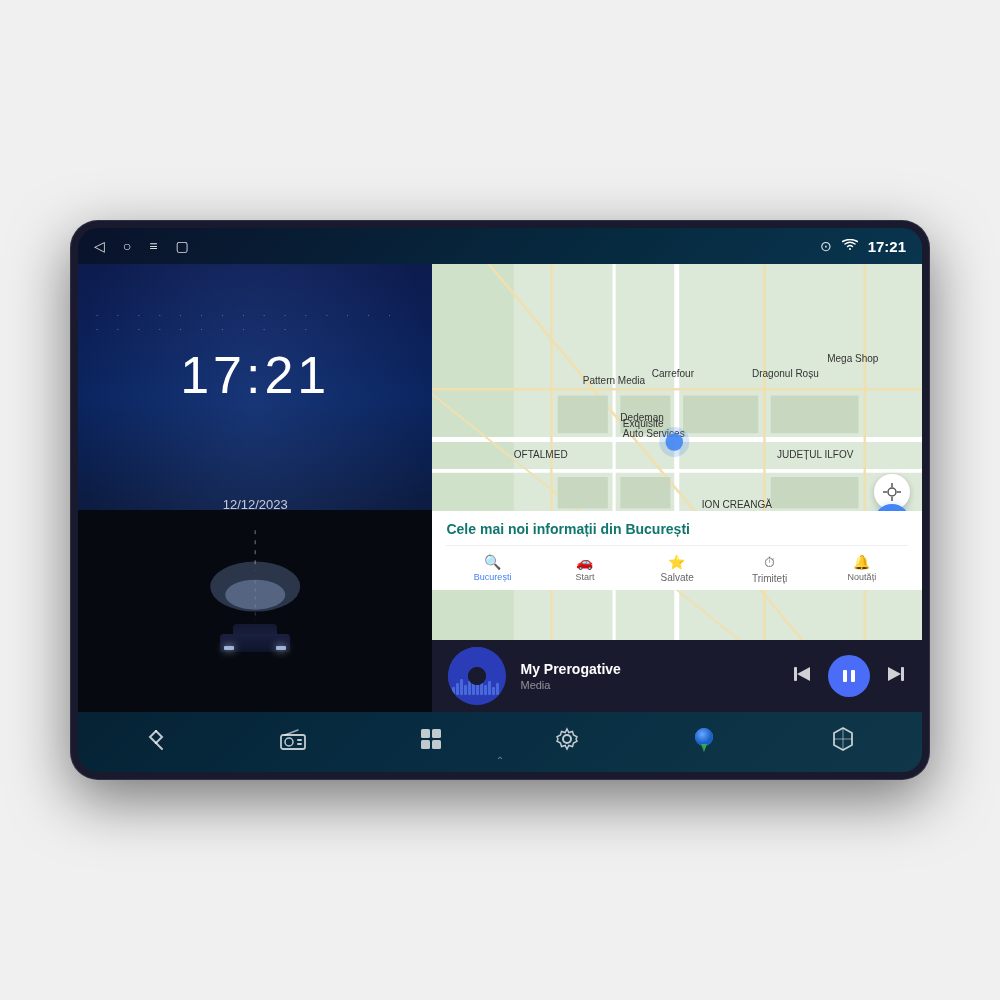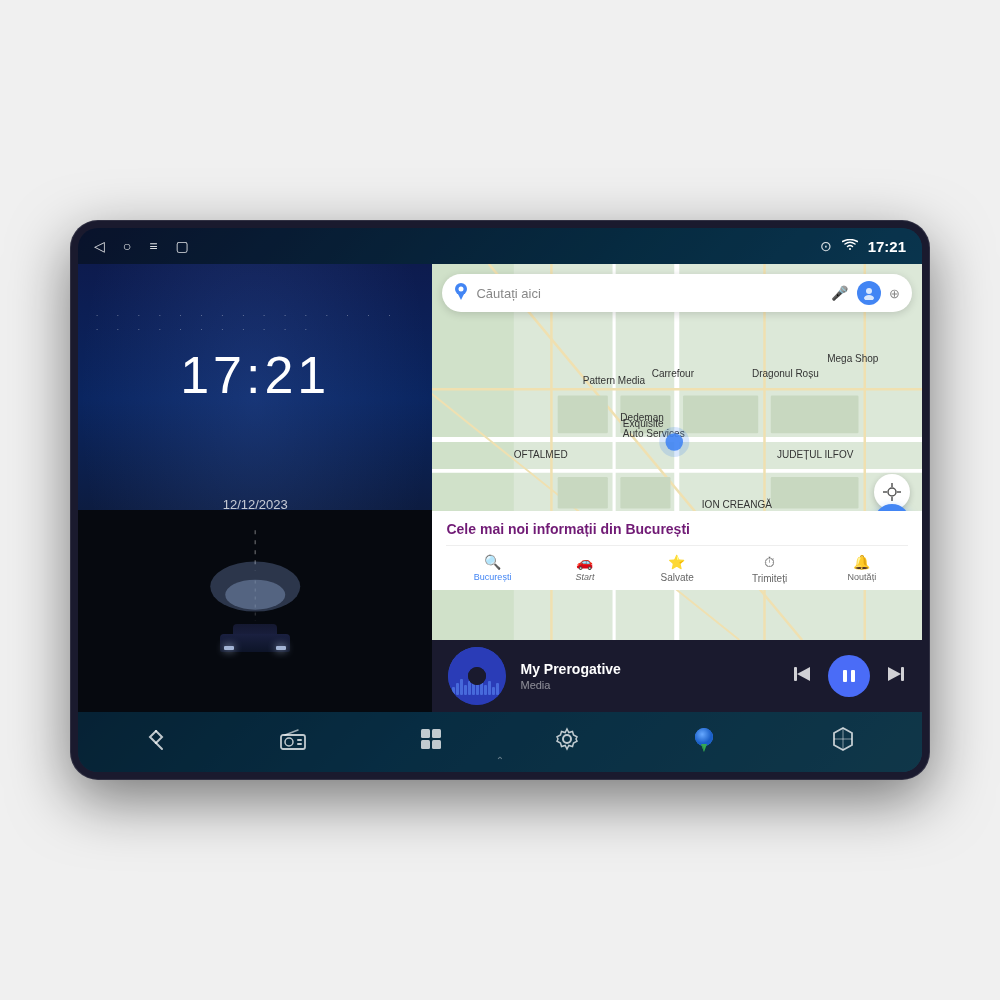--- a/index.html
+++ b/index.html
@@ -288,21 +288,21 @@
       bottom: 50px;
       left: 0;
       right: 0;
       background: white;
       padding: 10px 14px 4px;
     }
 
     .maps-info-title {
       font-size: 14px;
       font-weight: 600;
-      color: #701a75;
+      color: #0f766e;
       margin-bottom: 8px;
     }
 
     .maps-nav-tabs {
       display: flex;
       gap: 0;
       border-top: 1px solid #eee;
       padding-top: 6px;
     }
 
@@ -574,38 +574,20 @@
             <text x="370" y="78" class="map-label" font-size="7" fill="#555">Mega Shop</text>
             <text x="207" y="130" class="map-label" font-size="6" fill="#666">Exquisite</text>
             <text x="207" y="138" class="map-label" font-size="6" fill="#666">Auto Services</text>
 
             <circle cx="248" cy="142" r="7" fill="#4285F4" opacity="0.9"></circle>
             <circle cx="248" cy="142" r="12" fill="#4285F4" opacity="0.2"></circle>
 
             <text x="8" y="295" font-size="9" fill="#888" font-family="Arial">Google</text>
           </svg>
 
-          <div class="maps-search-bar">
-            <span class="maps-pin-icon">
-              <svg width="14" height="18" viewBox="0 0 14 18">
-                <circle cx="7" cy="7" r="6" fill="#4285F4"></circle>
-                <circle cx="7" cy="7" r="2.5" fill="white"></circle>
-                <polygon points="7,18 4,12 10,12" fill="#4285F4"></polygon>
-              </svg>
-            </span>
-            <span class="maps-search-text">Căutați aici</span>
-            <span class="maps-mic-icon">🎤</span>
-            <div class="maps-avatar">
-              <svg width="14" height="14" viewBox="0 0 14 14">
-                <circle cx="7" cy="5" r="3" fill="white" opacity="0.8"></circle>
-                <ellipse cx="7" cy="12" rx="5" ry="3" fill="white" opacity="0.8"></ellipse>
-              </svg>
-            </div>
-            <span class="maps-layers-icon">⊕</span>
-          </div>
 
           <div class="maps-location-btn">
             <svg width="18" height="18" viewBox="0 0 18 18">
               <circle cx="9" cy="9" r="4" stroke="#555" stroke-width="1.5" fill="none"></circle>
               <line x1="9" y1="0" x2="9" y2="4" stroke="#555" stroke-width="1.5"></line>
               <line x1="9" y1="14" x2="9" y2="18" stroke="#555" stroke-width="1.5"></line>
               <line x1="0" y1="9" x2="4" y2="9" stroke="#555" stroke-width="1.5"></line>
               <line x1="14" y1="9" x2="18" y2="9" stroke="#555" stroke-width="1.5"></line>
             </svg>
           </div>
@@ -618,21 +600,21 @@
 
           <div class="maps-info-bar">
             <div class="maps-info-title">Cele mai noi informații din București</div>
             <div class="maps-nav-tabs">
               <div class="maps-nav-tab active">
                 <span class="maps-nav-tab-icon">🔍</span>
                 <span style="font-size:9px;color:#4285F4;">București</span>
               </div>
               <div class="maps-nav-tab">
                 <span class="maps-nav-tab-icon">🚗</span>
-                <span style="font-size:9px;font-style:italic;">Start</span>
+                <span style="font-size:9px;">Start</span>
               </div>
               <div class="maps-nav-tab">
                 <span class="maps-nav-tab-icon">⭐</span>
                 <span style="font-size:10px;">Salvate</span>
               </div>
               <div class="maps-nav-tab">
                 <span class="maps-nav-tab-icon">⏱</span>
                 <span style="font-size:10px;">Trimiteți</span>
               </div>
               <div class="maps-nav-tab">

